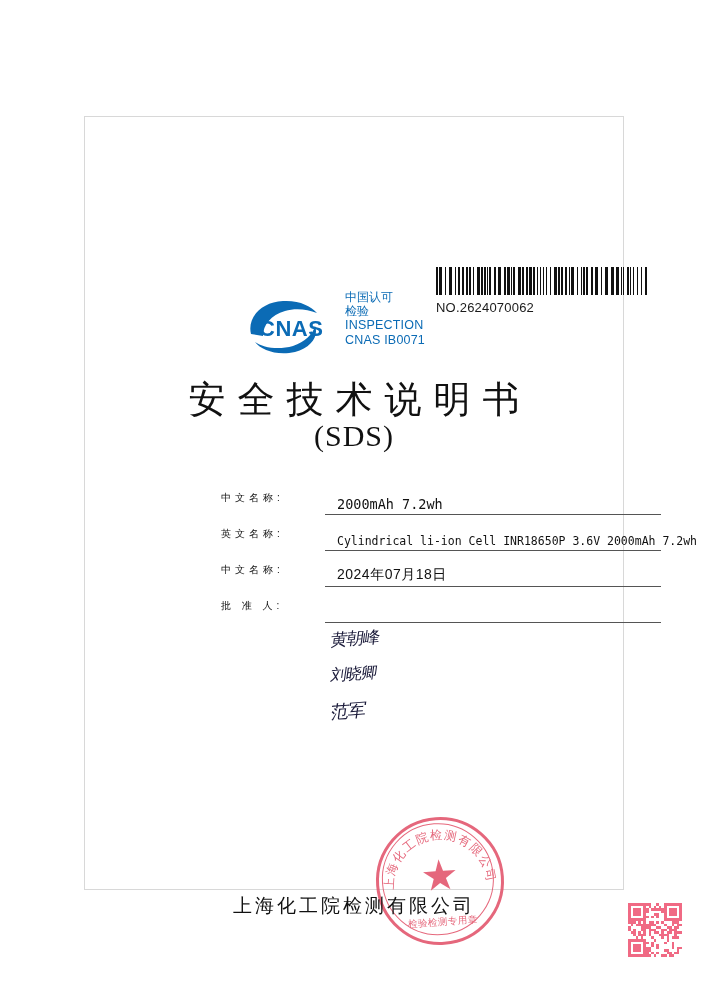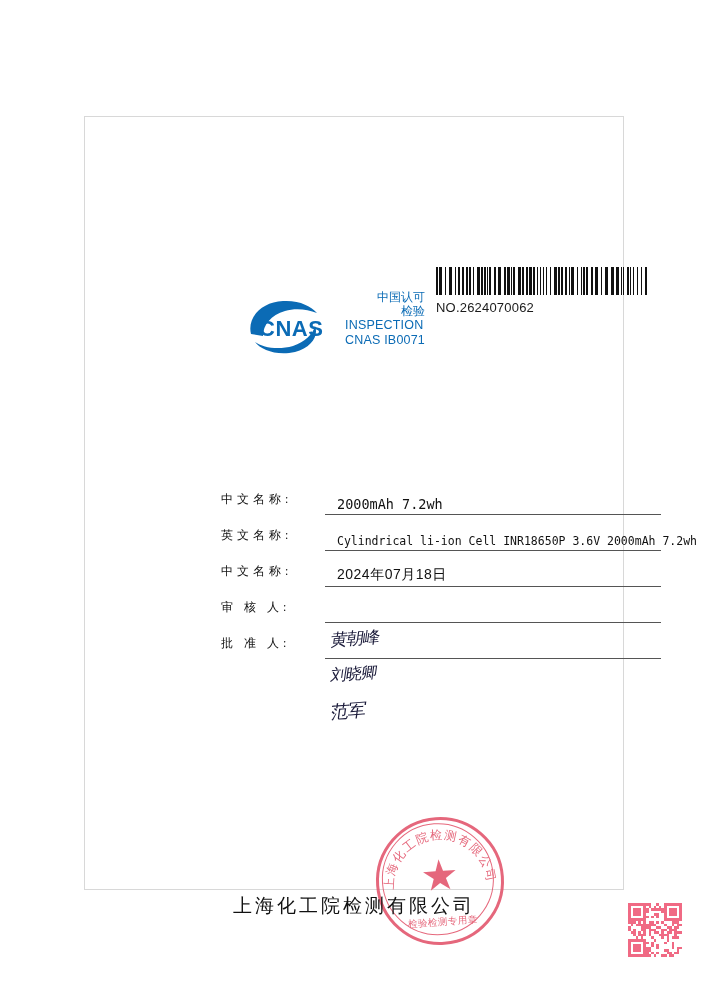--- a/index.html
+++ b/index.html
@@ -78,21 +78,20 @@
     position: absolute;
     left: 100px;
     top: 0px;
     line-height: 1.18;
     color: #0b6bb5;
   }
   #cnas-text .cn {
     font-family: "DejaVu Sans", sans-serif;
     font-size: 12px;
     color: #0b6bb5;
-    text-align: right;
   }
   #cnas-text .en {
     font-family: "Liberation Sans", sans-serif;
     font-size: 12.5px;
     color: #0b6bb5;
     letter-spacing: 0.2px;
   }
 
   
   #title-cn {
@@ -126,22 +125,22 @@
   }
   .row {
     position: relative;
     height: 36px;
   }
   .row .label {
     position: absolute;
     left: 0;
     top: 8px;
     width: 104px;
-    font-family: Liberation Serif, serif;
-    font-size: 12px;
+    font-family: Liberation Sans, sans-serif;
+    font-size: 10px;
     color: #111;
     text-align: justify;
     letter-spacing: 4px;
   }
   .row .line {
     position: absolute;
     left: 104px;
     right: 0;
     bottom: 4px;
     border-bottom: 1px solid #555;
@@ -286,20 +285,22 @@
         <text x="14" y="44" font-family="Liberation Sans, sans-serif" font-size="22" font-weight="bold" fill="#0b6bb5" letter-spacing="0.5">CNAS</text>
       </svg>
       <div id="cnas-text">
         <div class="cn">中国认可</div>
         <div class="cn">检验</div>
         <div class="en">INSPECTION</div>
         <div class="en">CNAS IB0071</div>
       </div>
     </div>
 
+    <div id="title-cn">安全技术说明书</div>
+    <div id="title-en">(SDS)</div>
 
 
     <div id="form">
 
       <div class="row">
         <div class="label">中文名称:</div>
         <div class="line"></div>
         <div class="value">2000mAh 7.2wh</div>
       </div>
 
@@ -309,24 +310,20 @@
         <div class="value small">Cylindrical li-ion Cell INR18650P 3.6V 2000mAh 7.2wh</div>
       </div>
 
       <div class="row">
         <div class="label">中文名称:</div>
         <div class="line"></div>
         <div class="value date">2024年07月18日</div>
       </div>
 
 
-      <div class="row">
-        <div class="label">审 核 人:</div>
-        <div class="line"></div>
-      </div>
 
       <div class="row">
         <div class="label">批 准 人:</div>
         <div class="line"></div>
       </div>
 
     </div>
 
     <div class="sign" id="sign-prep">黄朝峰</div>
     <div class="sign" id="sign-review">刘晓卿</div>

